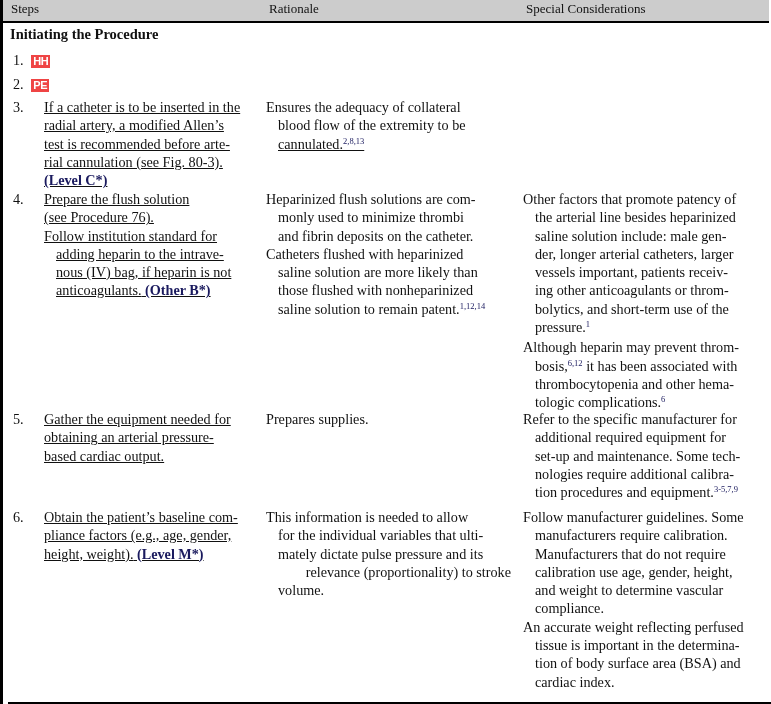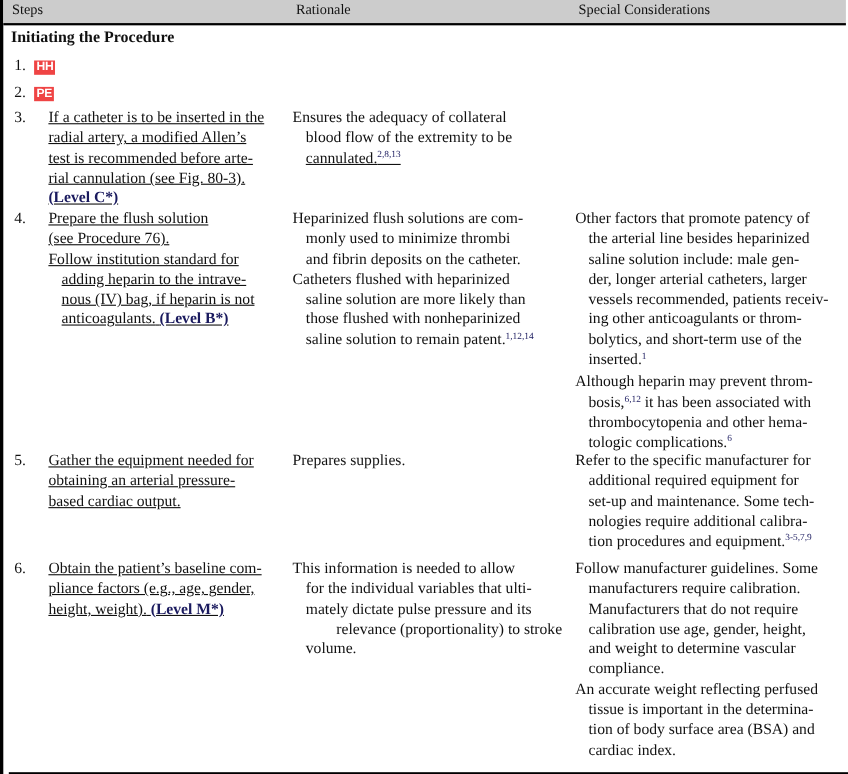--- a/index.html
+++ b/index.html
@@ -76,41 +76,41 @@
   </div>
 
   <div class="step" style="left:13px; top:190px; width:245px;">
     <span class="num">4.</span>
     <div class="body">
       <div>Prepare the flush solution</div>
       <div>(see Procedure 76).</div>
       <div>Follow institution standard for</div>
       <div style="padding-left:12px;">adding heparin to the intrave-</div>
       <div style="padding-left:12px;">nous (IV) bag, if heparin is not</div>
-      <div style="padding-left:12px;"><span>anticoagulants.</span> <span class="level">(Level B*)</span></div>
+      <div style="padding-left:12px;"><span>anticoagulants.</span> <span class="level">(Other B*)</span></div>
     </div>
   </div>
   <div class="cell" style="left:266px; top:190px; width:245px;">
     <div>Heparinized flush solutions are com-</div>
     <div style="padding-left:12px;">monly used to minimize thrombi</div>
     <div style="padding-left:12px;">and fibrin deposits on the catheter.</div>
     <div>Catheters flushed with heparinized</div>
     <div style="padding-left:12px;">saline solution are more likely than</div>
     <div style="padding-left:12px;">those flushed with nonheparinized</div>
     <div style="padding-left:12px;"><span>saline solution to remain patent.</span><sup>1,12,14</sup></div>
   </div>
   <div class="cell" style="left:523px; top:190px; width:248px;">
     <div>Other factors that promote patency of</div>
     <div style="padding-left:12px;">the arterial line besides heparinized</div>
     <div style="padding-left:12px;">saline solution include: male gen-</div>
     <div style="padding-left:12px;">der, longer arterial catheters, larger</div>
-    <div style="padding-left:12px;">vessels recommended, patients receiv-</div>
+    <div style="padding-left:12px;">vessels important, patients receiv-</div>
     <div style="padding-left:12px;">ing other anticoagulants or throm-</div>
     <div style="padding-left:12px;">bolytics, and short-term use of the</div>
-    <div style="padding-left:12px;"><span>inserted.</span><sup>1</sup></div>
+    <div style="padding-left:12px;"><span>pressure.</span><sup>1</sup></div>
     <div style="margin-top:2px;">Although heparin may prevent throm-</div>
     <div style="padding-left:12px;"><span>bosis,</span><sup>6,12</sup><span> it has been associated with</span></div>
     <div style="padding-left:12px;">thrombocytopenia and other hema-</div>
     <div style="padding-left:12px;"><span>tologic complications.</span><sup>6</sup></div>
   </div>
 
   <div class="step" style="left:13px; top:410px; width:245px;">
     <span class="num">5.</span>
     <div class="body">
       <div>Gather the equipment needed for</div>

